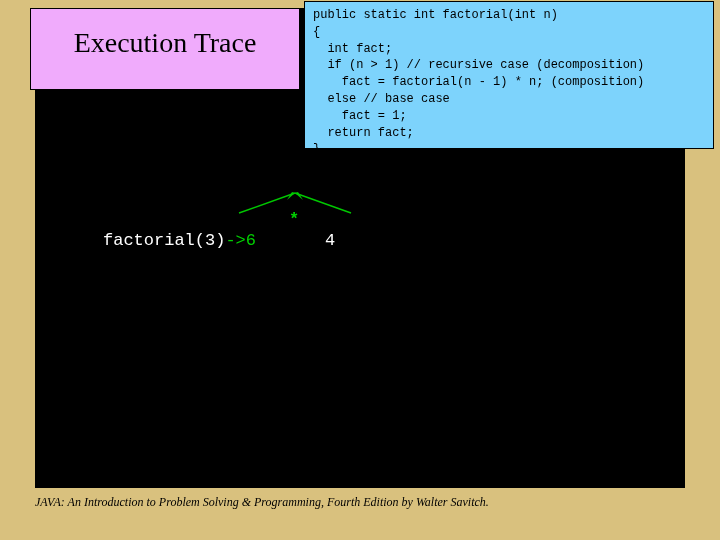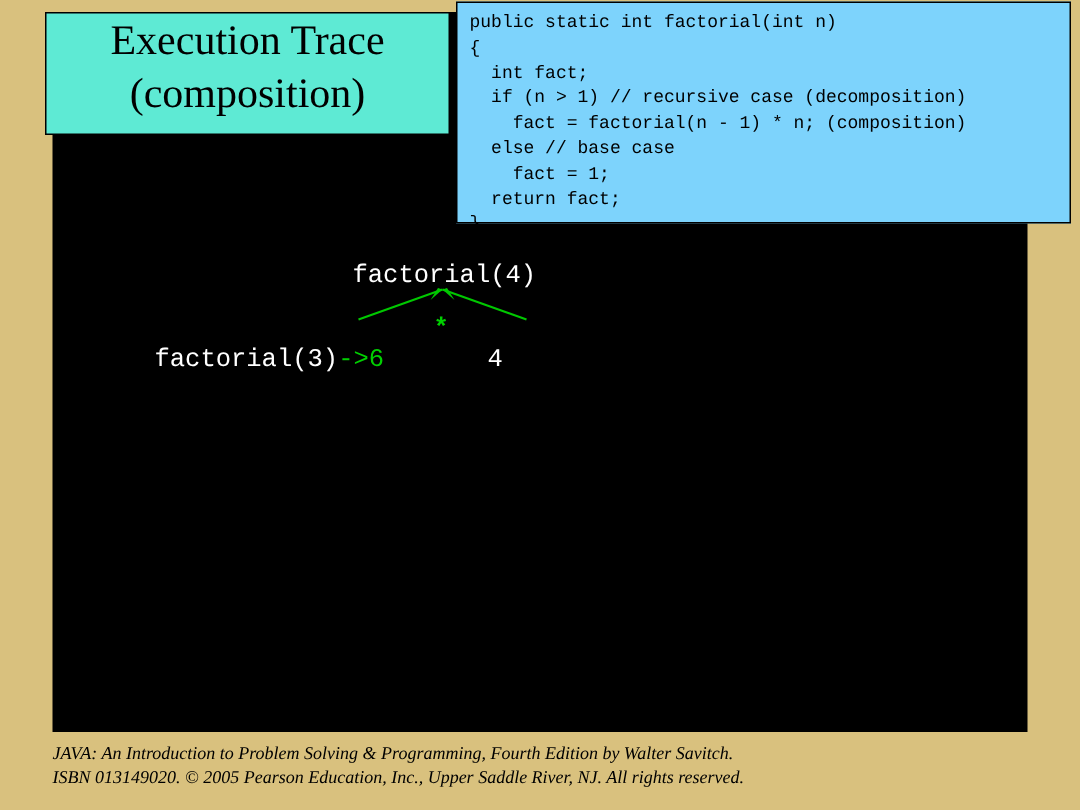--- a/index.html
+++ b/index.html
@@ -18,23 +18,23 @@
     width: 650px;
     height: 480px;
     background: #000;
   }
   .title-box {
     position: absolute;
     top: 8px;
     left: 30px;
     width: 270px;
     height: 82px;
-    background: #5eead4;
+    background: #f0abfc;
     border: 1px solid #000;
-    padding-top: 1px;
+    padding-top: 16px;
     text-align: center;
     color: #000;
     font-family: 'Times New Roman', Georgia, serif;
     font-size: 28px;
     line-height: 1.25;
   }
   .code-box {
     position: absolute;
     top: 1px;
     left: 304px;
@@ -114,35 +114,33 @@
     font-style: italic;
   }
 </style>
 </head>
 <body>
 
 <div class="slide-canvas"></div>
 
 <div class="title-box">
   <div>Execution Trace</div>
-  <div>(composition)</div>
 </div>
 
 <div class="code-box"><span>public static int factorial(int n)</span>
 <span>{</span>
 <span>  int fact;</span>
 <span>  if (n &gt; 1) // recursive case (decomposition)</span>
 <span>    fact = factorial(n - 1) * n; (composition)</span>
 <span>  else // base case</span>
 <span>    fact = 1;</span>
 <span>  return fact;</span>
 <span>}</span></div>
 
 <div class="trace-area">
-  <div class="t-root">factorial(4)</div>
 
   <svg class="branches" viewBox="0 0 140 24">
     <line x1="70" y1="0" x2="14" y2="20"></line>
     <polygon points="70,0 62,7 67,-1"></polygon>
     <line x1="70" y1="0" x2="126" y2="20"></line>
     <polygon points="70,0 73,-1 78,7"></polygon>
   </svg>
 
   <div class="t-star">*</div>
 
@@ -150,14 +148,13 @@
     <span>factorial(3)</span><span class="t-result">-&gt;6</span>
   </div>
 
   <div class="t-right">4</div>
 </div>
 
 <div class="footer">
   <div>
     <span class="emph">JAVA: An Introduction to Problem Solving &amp; Programming</span><span>, Fourth Edition by Walter Savitch.</span>
   </div>
-  <div>ISBN 013149020. © 2005 Pearson Education, Inc., Upper Saddle River, NJ. All rights reserved.</div>
 </div>
 
 </body></html>

